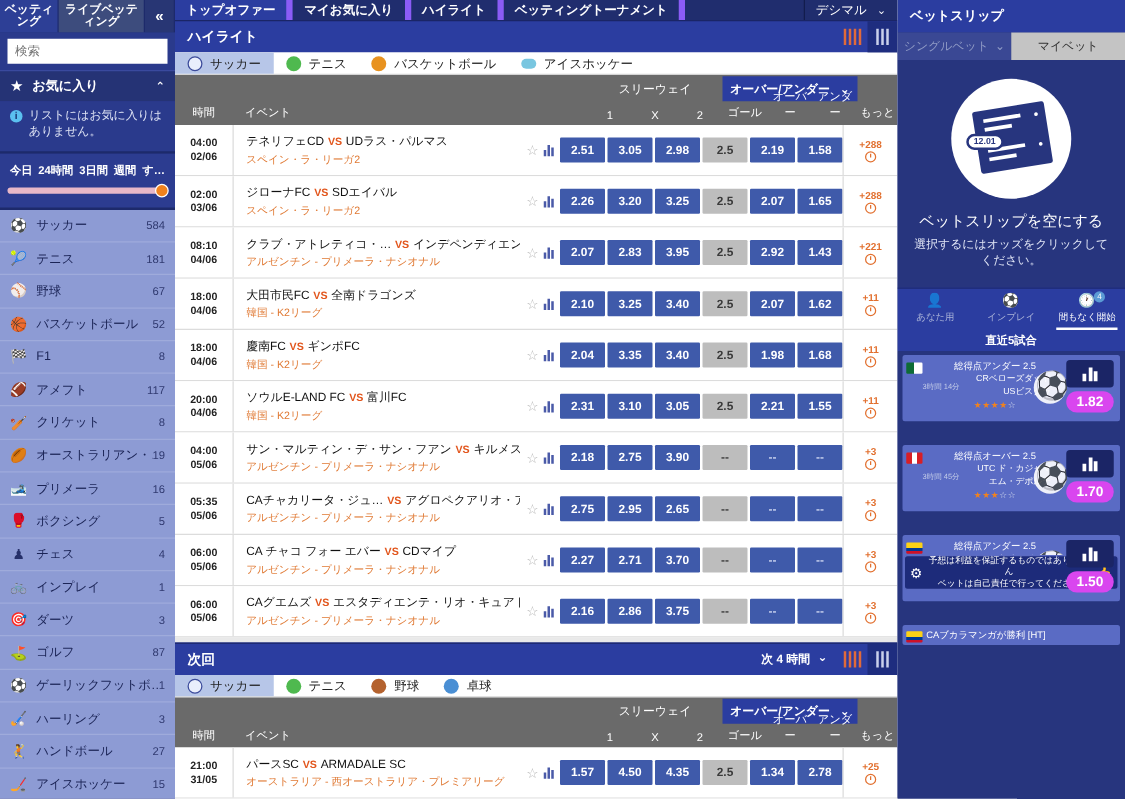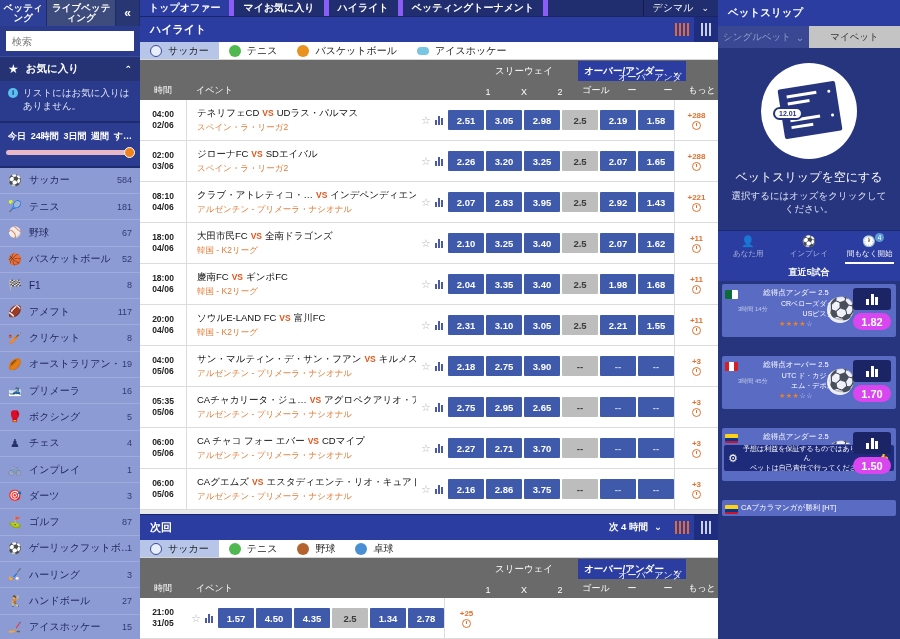--- a/index.html
+++ b/index.html
@@ -740,20 +740,24 @@
         <span class="c-more">もっと</span>
       </div>
     </div>
 
     <div class="rows" id="up-rows">
         <div class="ev-row">
           <div class="ev-time">
             <div class="t1">21:00</div>
             <div class="t2">31/05</div>
           </div>
+          <div class="ev-main">
+            <div class="ev-teams"><span class="h">パースSC</span><span class="vs">VS</span><span class="a">ARMADALE SC</span></div>
+            <div class="ev-league">オーストラリア - 西オーストラリア・プレミアリーグ</div>
+          </div>
           <div class="ev-icons">
             <span class="ico-star">☆</span>
             <span class="ico-stats">
               <i></i>
               <i></i>
               <i></i>
             </span>
           </div>
           <div class="odds">
             <span class="odd">1.57</span>

